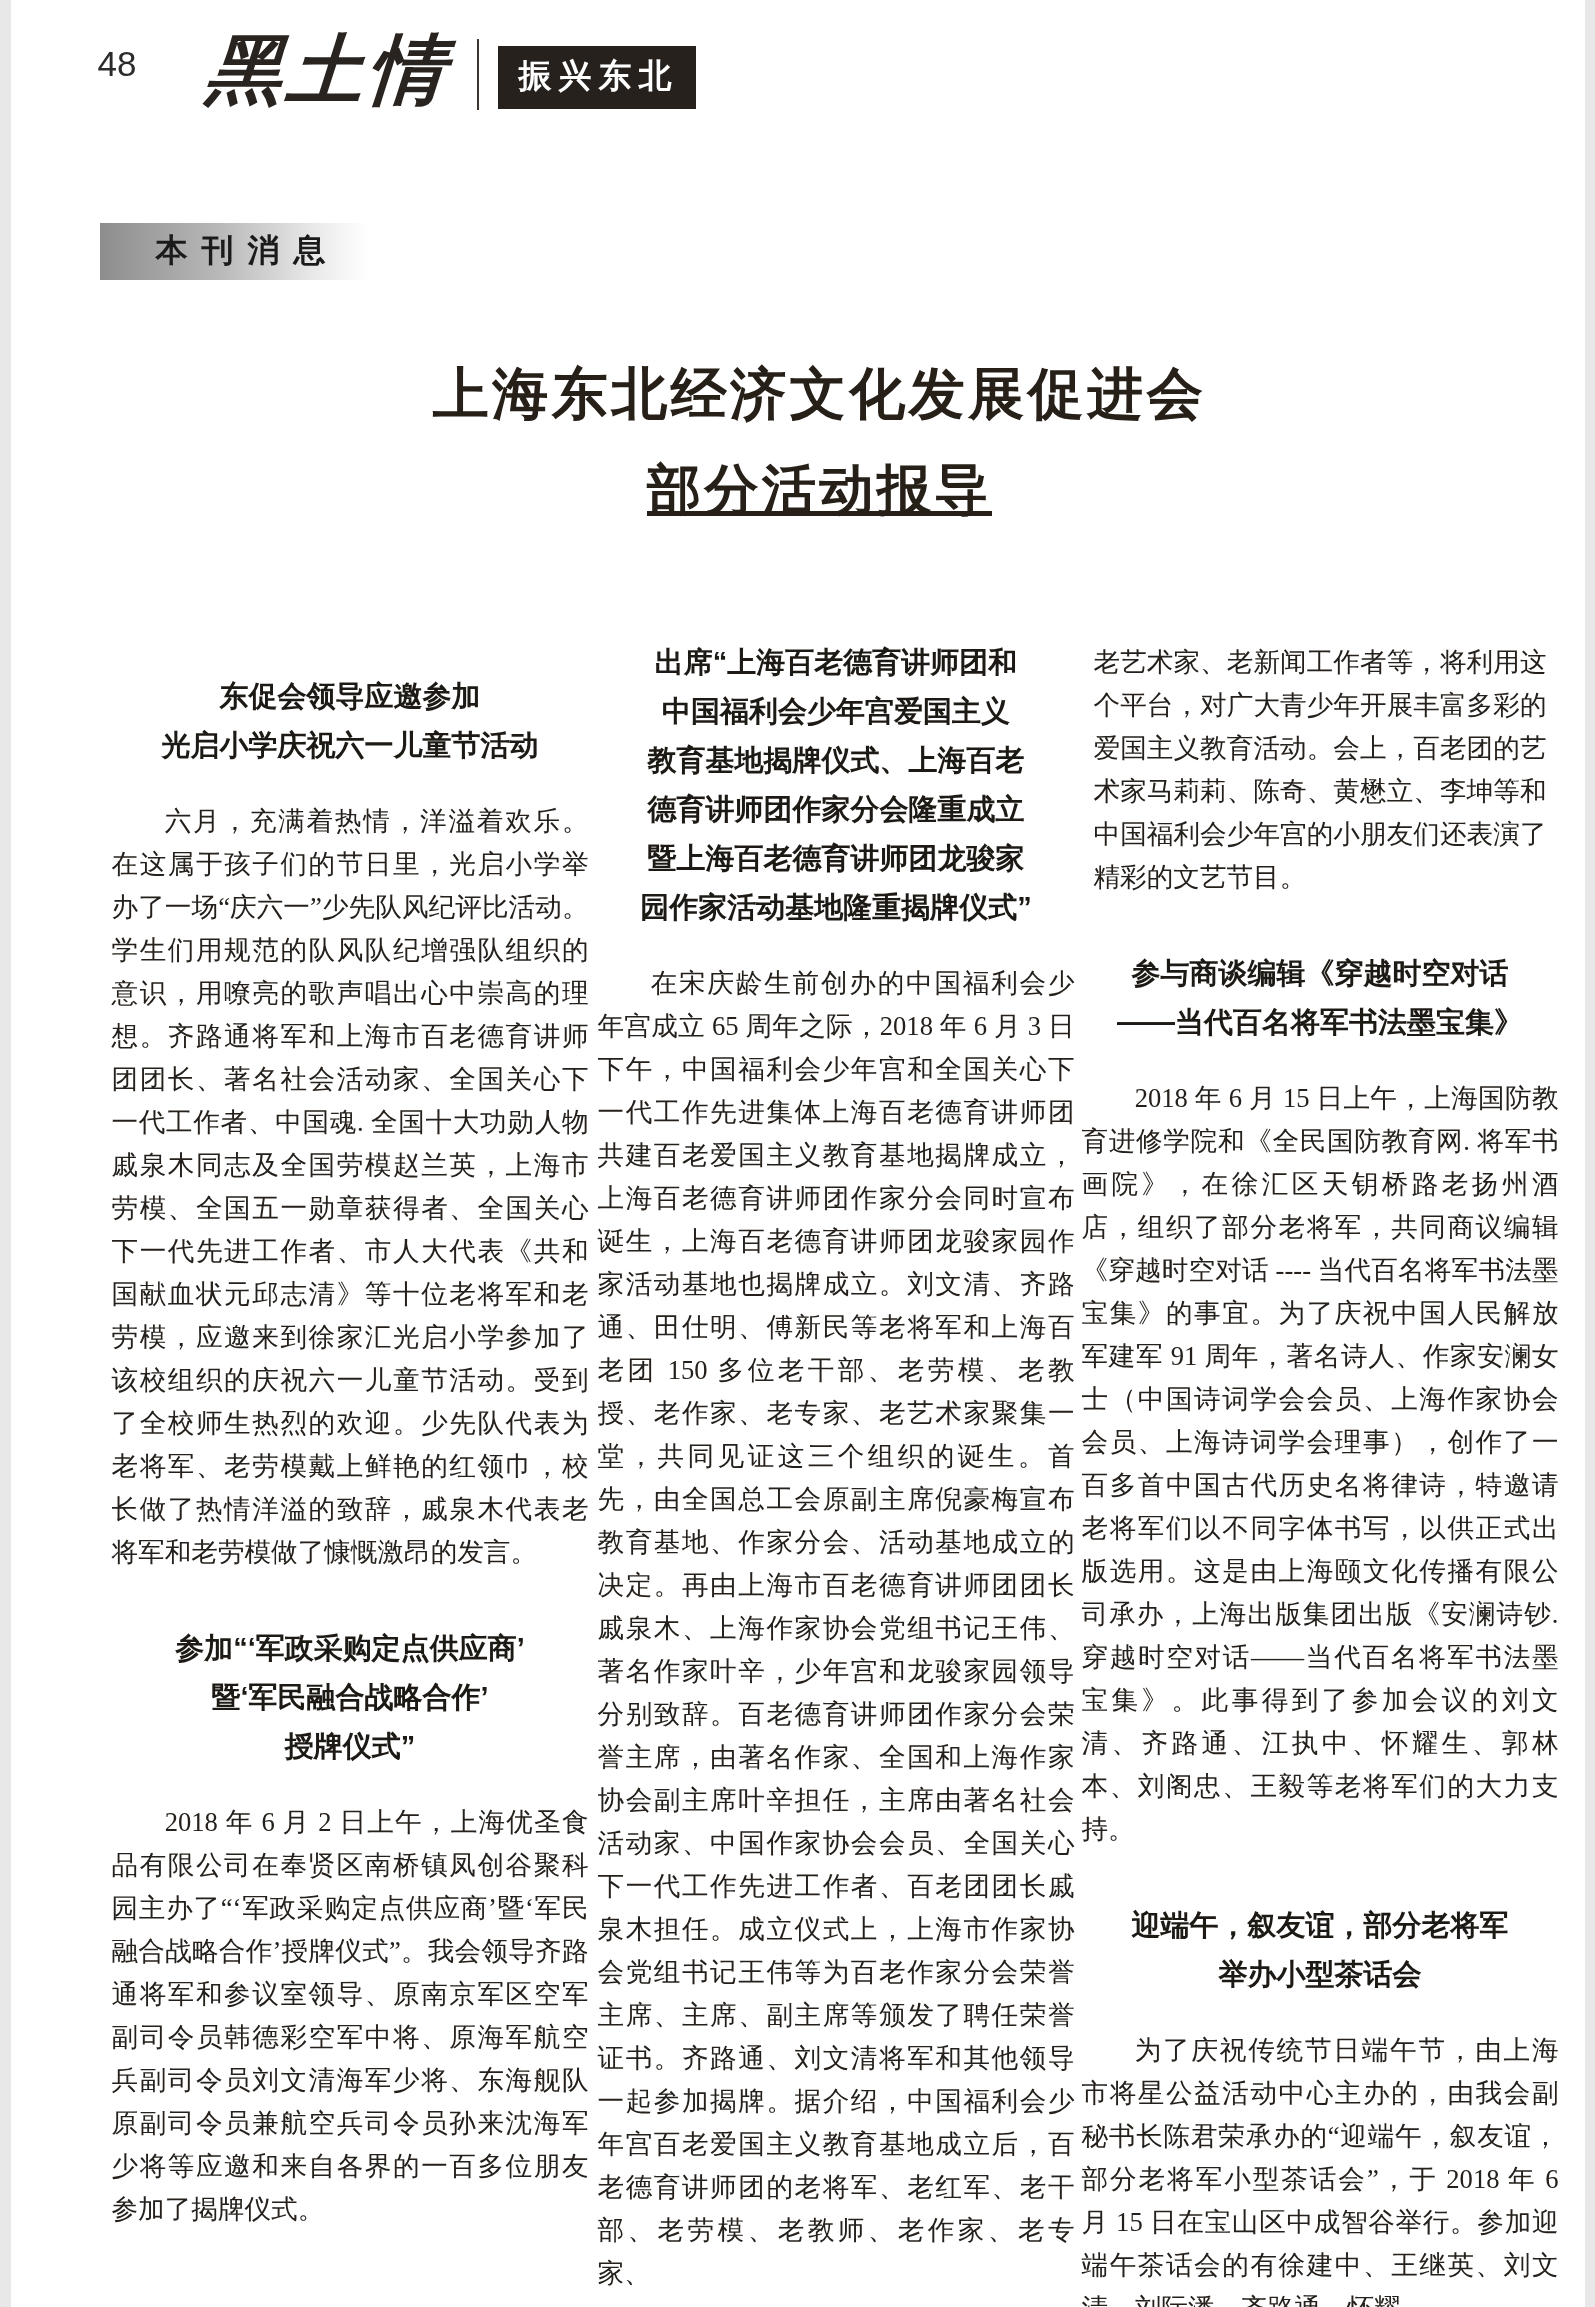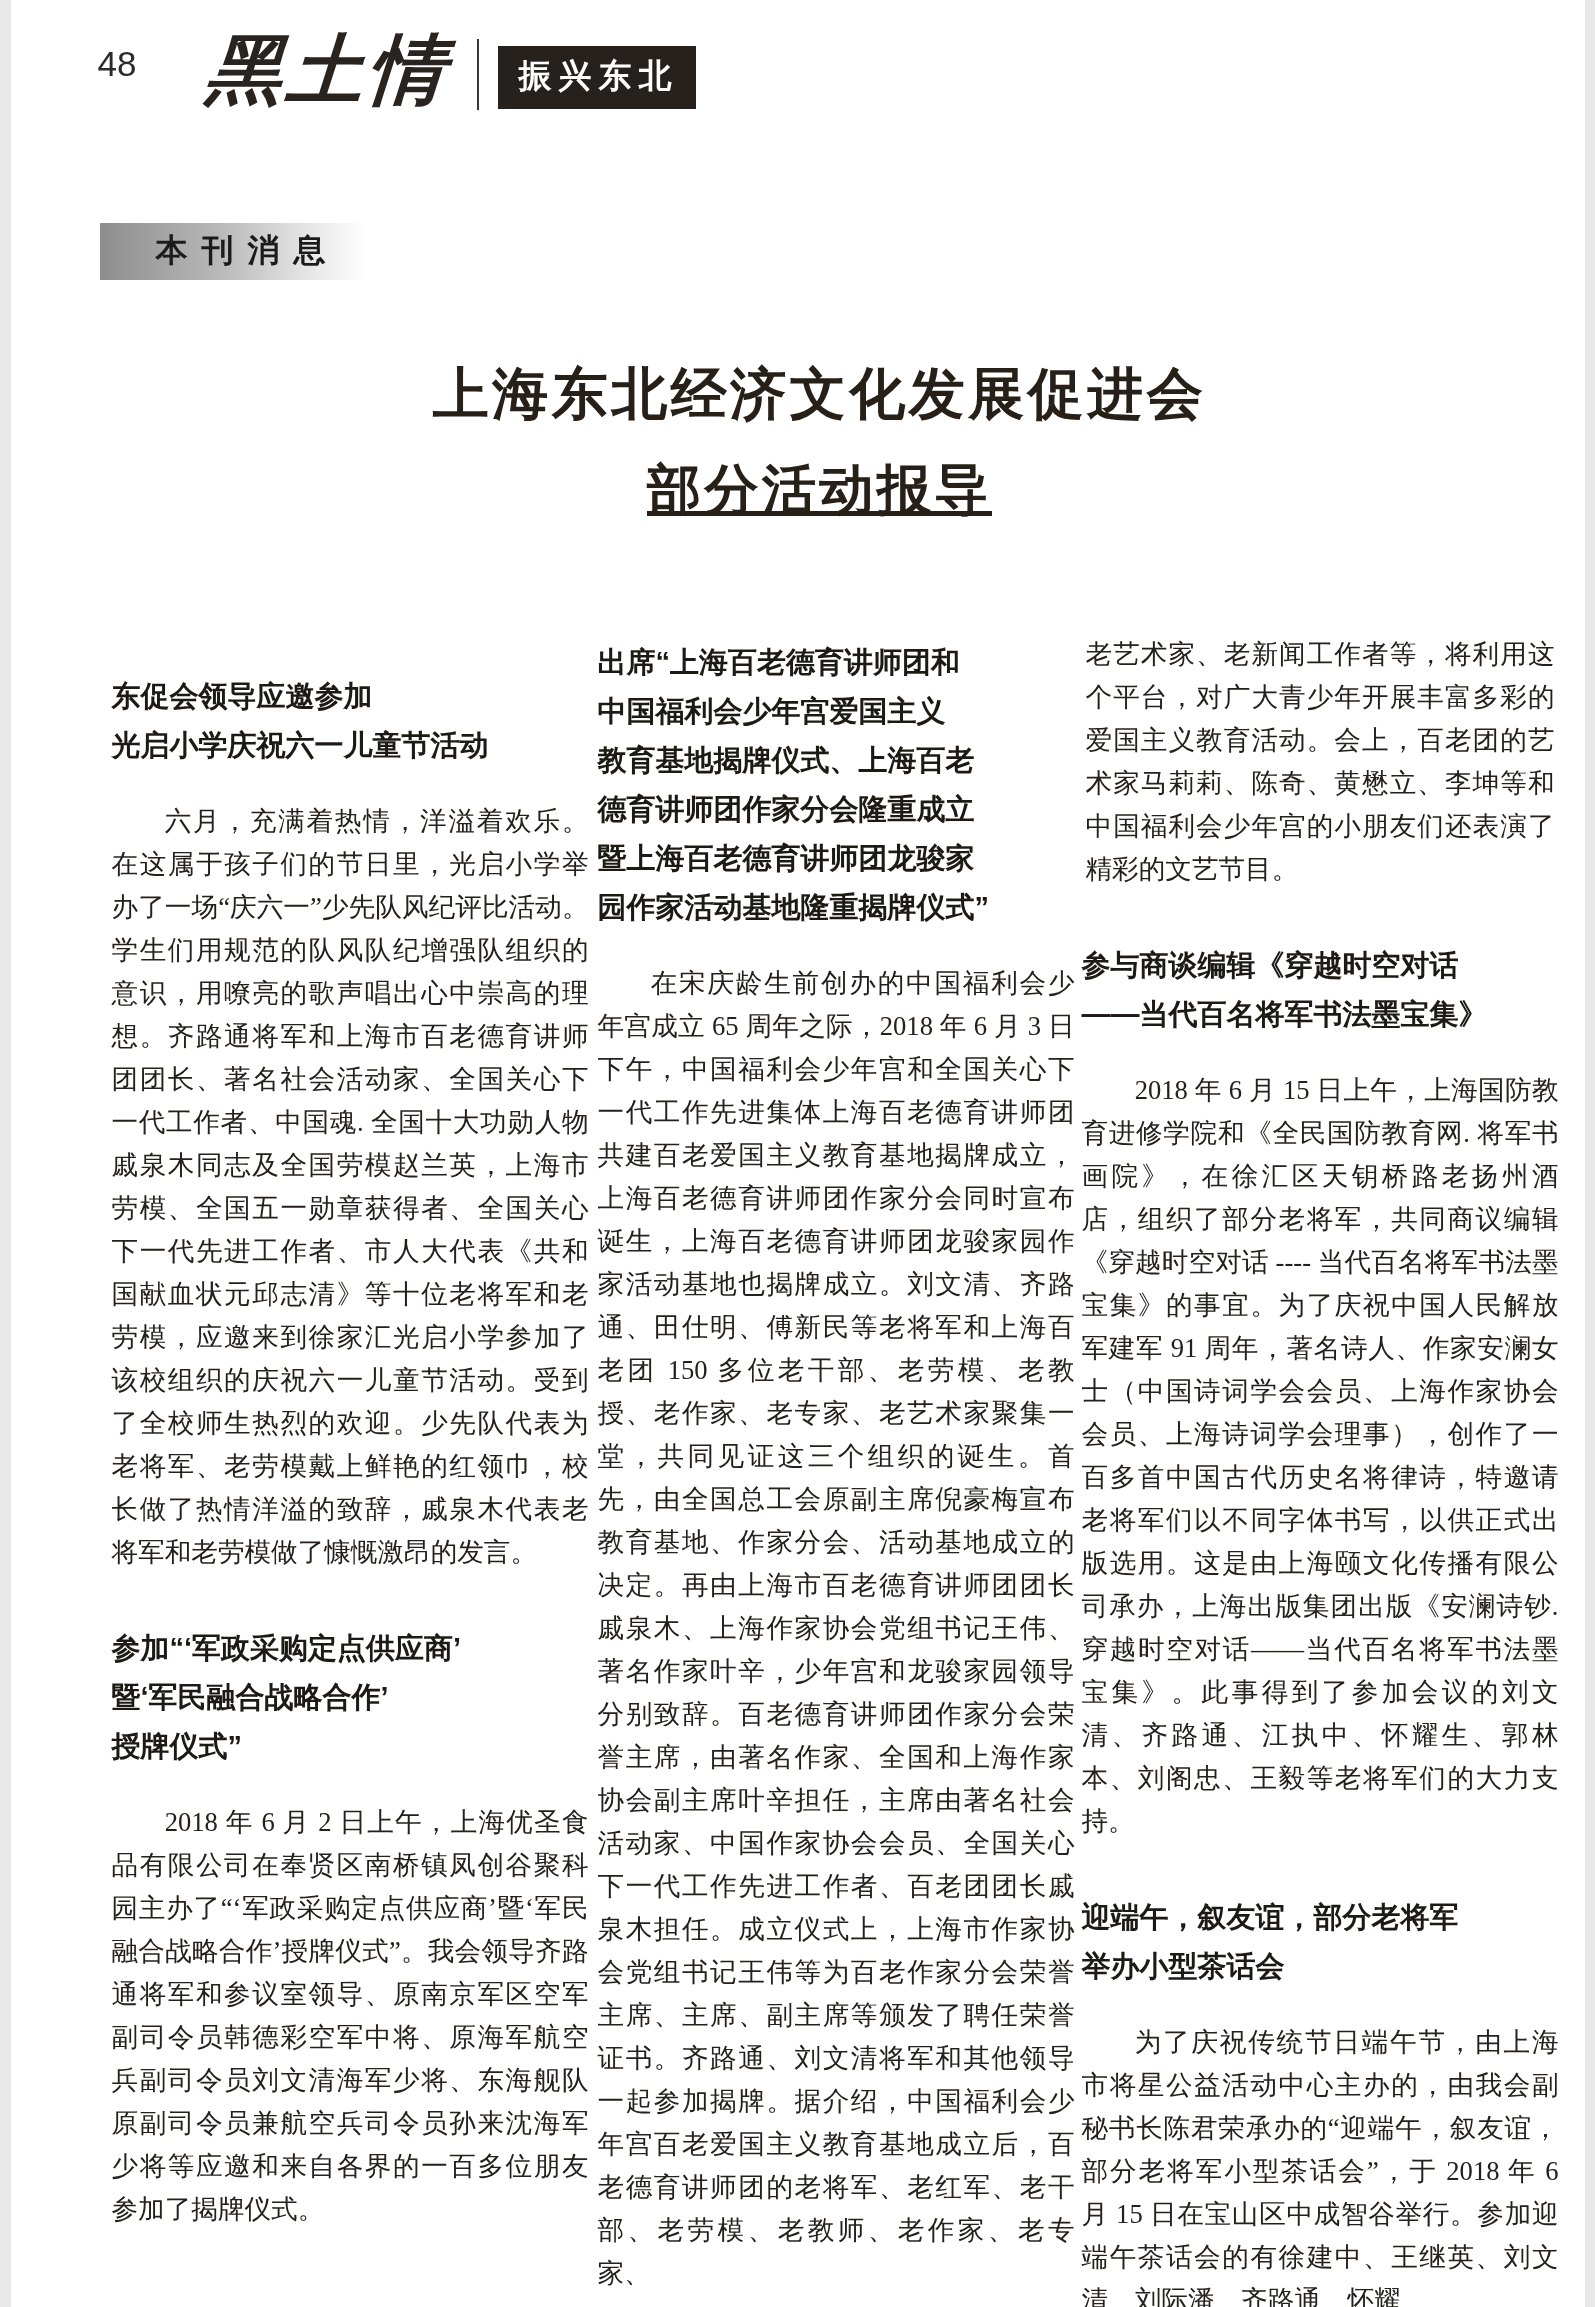--- a/index.html
+++ b/index.html
@@ -66,28 +66,28 @@
     font-size:26.6px; line-height:43px;
     text-align:justify; text-justify:inter-ideograph;
     color:#25201b;
   }
   .col1 { left:101px;  top:672px; }
   .col2 { left:587px;  top:638px; }
   .col3 { left:1071px; top:629px; }
 
   .art-head {
     font-family:"Liberation Sans", sans-serif;
-    font-weight:bold; text-align:left;
+    font-weight:bold; text-align:center;
     font-size:29px; line-height:49px;
     color:#1d1914; text-justify:auto;
   }
   .art-head.mt { margin-top:50px; }
 
   p.body  { margin:30px 0 0 0; text-indent:2em; }
-  p.body.cont { margin:4px; text-indent:0; }
+  p.body.cont { margin:12px; text-indent:0; }
 </style>
 </head>
 <body>
 
 <div class="page">
 
   <span class="page-number">48</span>
   <span class="logo">黑土情</span>
   <span class="header-divider"></span>
   <span class="banner">振兴东北</span>

